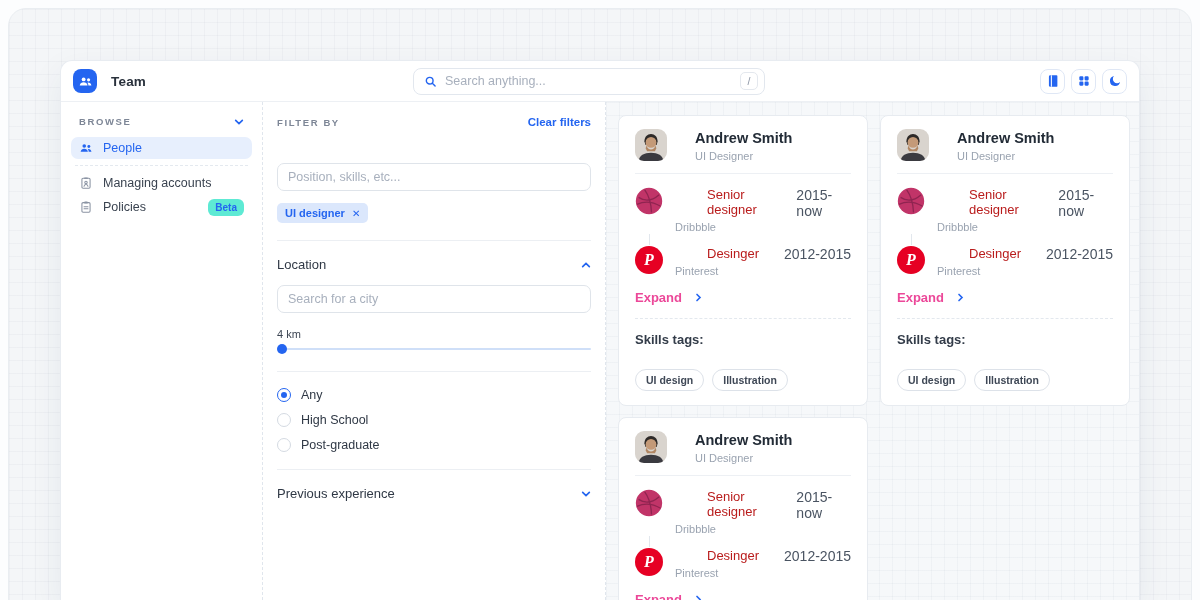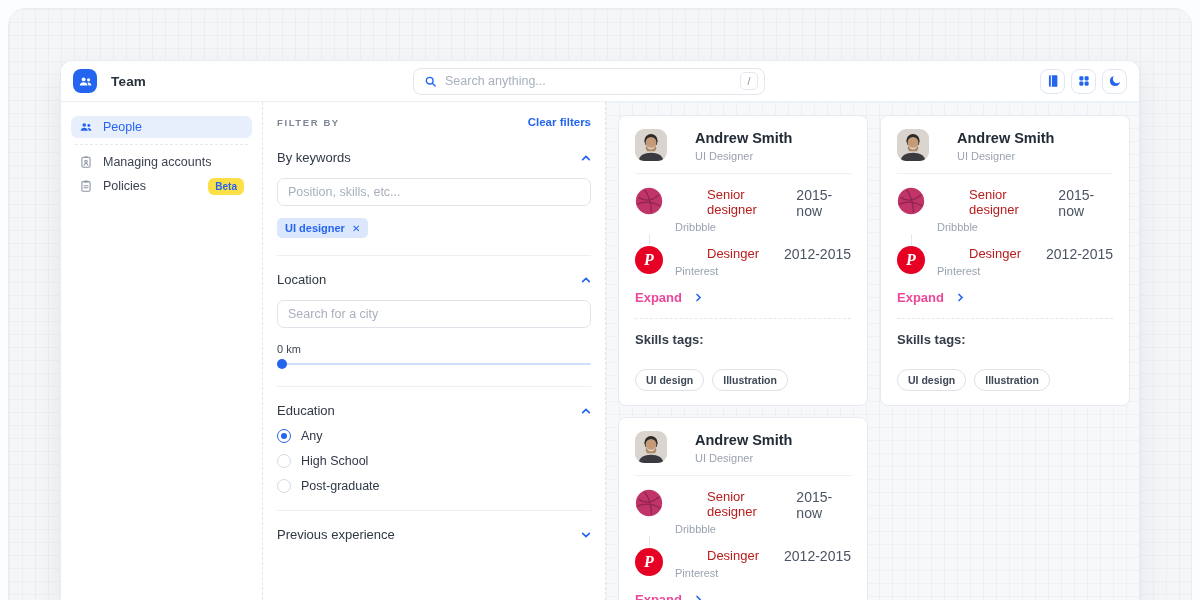--- a/index.html
+++ b/index.html
@@ -42,21 +42,21 @@
 
   
   .sidebar { width:202px; flex:0 0 202px; border-right:1px dashed #e0e6ed; padding:14px 10px; }
   .browse-row { display:flex; align-items:center; justify-content:space-between; padding:0 8px 10px 8px; }
   .browse-label { font-size:9.5px; font-weight:700; letter-spacing:1.6px; color:#7d8696; }
   .nav-item { height:22px; border-radius:7px; display:flex; align-items:center; gap:10px; padding:0 8px; font-size:12.5px; color:#3a4350; cursor:pointer; }
   .nav-item svg { width:14px; height:14px; flex:0 0 14px; }
   .nav-item.active { background:#e7effd; color:#2465f0; font-weight:500; }
   .nav-sep { border-bottom:1px dashed #e4e9ef; margin:6px 4px; }
   .nav-item + .nav-item { margin-top:2px; }
-  .badge { margin-left:auto; background:#fde047; color:#2465f0; font-size:10px; font-weight:700; border-radius:6px; padding:3px 7px; }
+  .badge { margin-left:auto; background:#5eead4; color:#2465f0; font-size:10px; font-weight:700; border-radius:6px; padding:3px 7px; }
 
   
   .filters { width:343px; flex:0 0 343px; border-right:1px dashed #e0e6ed; padding:14px; overflow:hidden; }
   .filter-head { display:flex; align-items:center; justify-content:space-between; margin-bottom:22px; }
   .filter-title { font-size:9.5px; font-weight:700; letter-spacing:1.6px; color:#7d8696; }
   .link { font-size:11.5px; font-weight:700; color:#2465f0; cursor:pointer; }
   .sec-head { display:flex; align-items:center; justify-content:space-between; cursor:pointer; }
   .sec-label { font-size:13px; color:#2f3845; font-weight:500; }
   .chev { width:10px; height:10px; color:#2465f0; }
   .t-input { width:100%; height:28px; border:1px solid #dfe4ea; border-radius:7px; padding:0 10px; font-size:12.5px; font-family:"Liberation Sans",sans-serif; color:#3c4553; outline:none; margin-top:13px; }
@@ -151,20 +151,26 @@
         <svg viewBox="0 0 24 24" fill="#2465f0">
           <path d="M20.6 13.6A8.7 8.7 0 1 1 10.4 3.4a7 7 0 0 0 10.2 10.2z"></path>
         </svg>
       </div>
     </div>
   </div>
 
   <div class="body">
 
     <div class="sidebar">
+      <div class="browse-row">
+        <span class="browse-label">BROWSE</span>
+        <svg class="chev" viewBox="0 0 12 12" fill="none" stroke="#2465f0" stroke-width="2" stroke-linecap="round">
+            <polyline points="2,4 6,8 10,4"></polyline>
+          </svg>
+      </div>
 
       <div class="nav-item active">
         <svg viewBox="0 0 24 24" fill="#2465f0">
           <circle cx="9" cy="8.6" r="3.1"></circle>
           <path d="M2.8 18.4c.5-3.5 3-5.3 6.2-5.3s5.7 1.8 6.2 5.3z"></path>
           <circle cx="16.9" cy="9.3" r="2.5"></circle>
           <path d="M16.1 13.6c2.9.2 4.9 1.9 5.3 4.8h-4.7c-.1-2-.6-3.6-1.6-4.6z"></path>
         </svg>
         <span>People</span>
       </div>
@@ -191,57 +197,45 @@
         <span class="badge">Beta</span>
       </div>
     </div>
 
     <div class="filters">
       <div class="filter-head">
         <span class="filter-title">FILTER BY</span>
         <span class="link">Clear filters</span>
       </div>
 
-      <div class="sec-head">
-        <span class="sec-label">By keywords</span>
-        <svg class="chev" viewBox="0 0 12 12" fill="none" stroke="currentColor" stroke-width="2" stroke-linecap="round">
-            <polyline points="2,8 6,4 10,8"></polyline>
-          </svg>
-      </div>
       <input class="t-input" type="text" placeholder="Position, skills, etc..." style="">
       <div>
         <span class="tag">
           <span>UI designer</span>
           <span class="x">✕</span>
         </span>
       </div>
 
       <div class="divider"></div>
 
       <div class="sec-head">
         <span class="sec-label">Location</span>
         <svg class="chev" viewBox="0 0 12 12" fill="none" stroke="currentColor" stroke-width="2" stroke-linecap="round">
             <polyline points="2,8 6,4 10,8"></polyline>
           </svg>
       </div>
       <input class="t-input" type="text" placeholder="Search for a city" style="">
-      <div class="km-label">0 km</div>
+      <div class="km-label">4 km</div>
       <div class="slider">
         <div class="track"></div>
         <div class="thumb"></div>
       </div>
 
       <div class="divider"></div>
 
-      <div class="sec-head">
-        <span class="sec-label">Education</span>
-        <svg class="chev" viewBox="0 0 12 12" fill="none" stroke="currentColor" stroke-width="2" stroke-linecap="round">
-            <polyline points="2,8 6,4 10,8"></polyline>
-          </svg>
-      </div>
       <div class="radio-row">
         <span class="radio sel"></span>
         <span class="radio-label">Any</span>
       </div>
       <div class="radio-row">
         <span class="radio"></span>
         <span class="radio-label">High School</span>
       </div>
       <div class="radio-row">
         <span class="radio"></span>

